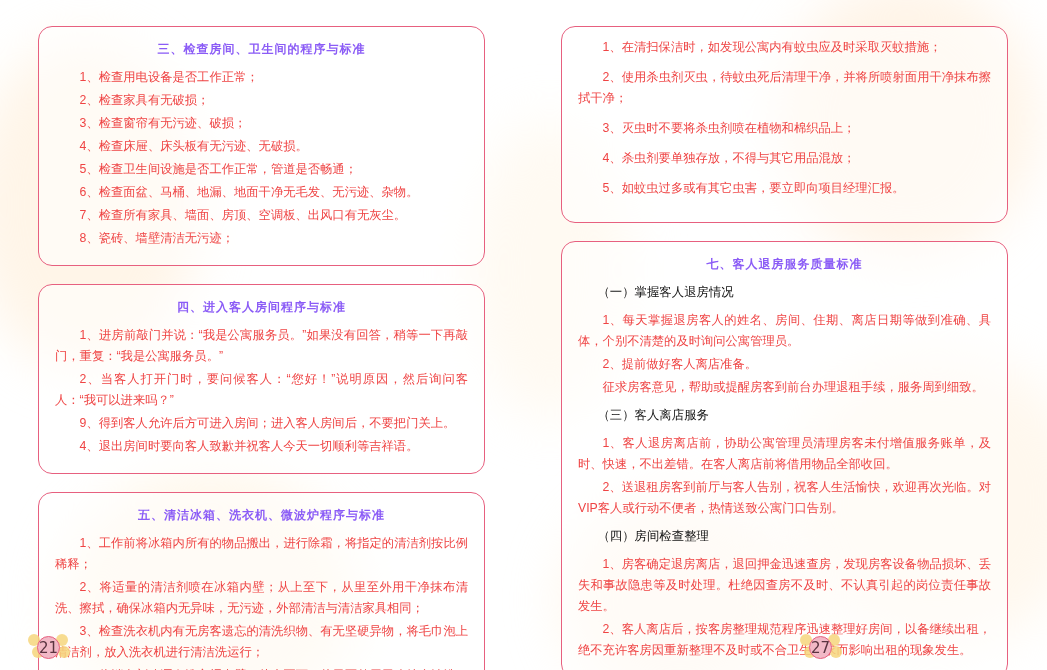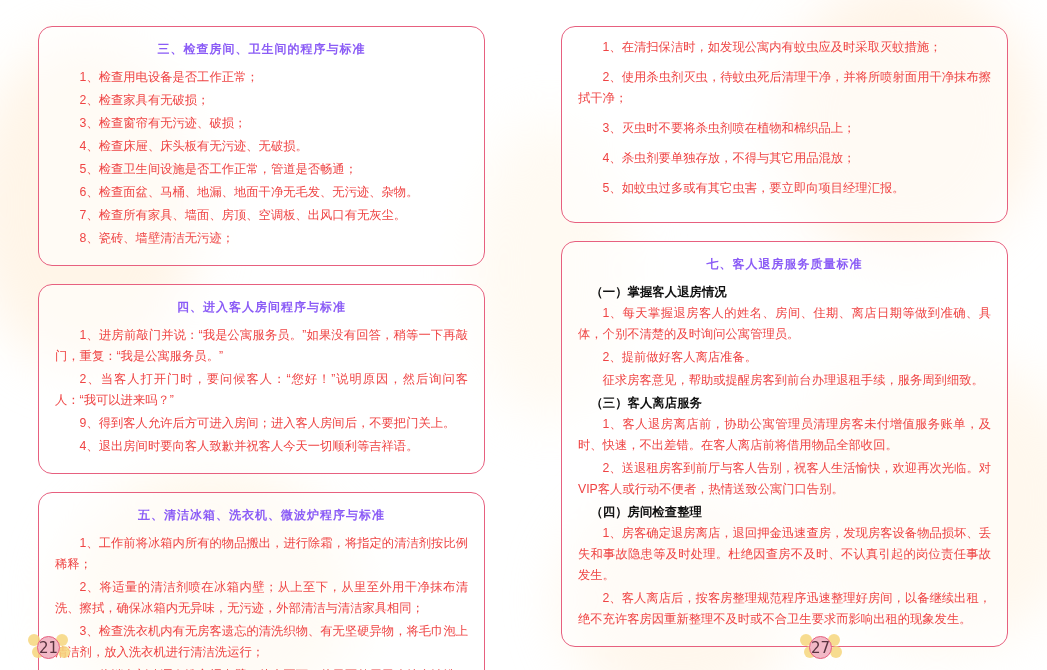--- a/index.html
+++ b/index.html
@@ -72,22 +72,22 @@
     text-align: justify;
     margin: 0 0 2px 0;
     color: #ef4444;
   }
   .para.indent { text-indent: 2em; }
   .para.gap    { margin-bottom: 9px; }
 
   .sub-head {
     font-size: 12.4px;
     line-height: 21px;
-    font-weight: bold;
-    margin: 0;
+    font-weight: normal;
+    margin: 7px;
     text-indent: 1em;
     color: #111;
   }
 
   
   .page-num {
     position: absolute;
     bottom: 8px;
     width: 46px;
     height: 30px;

